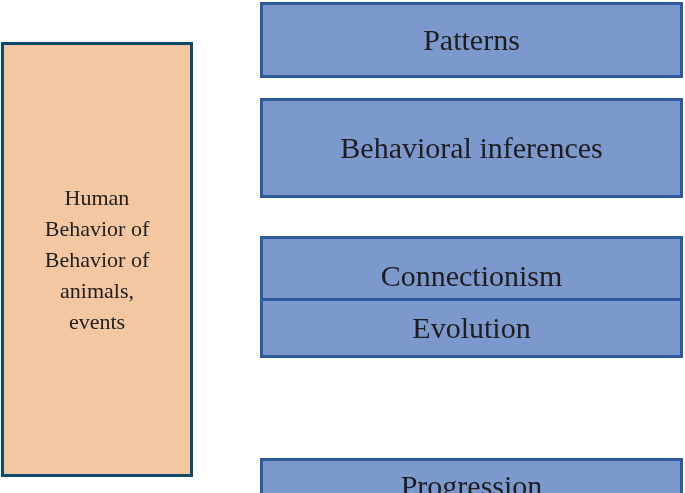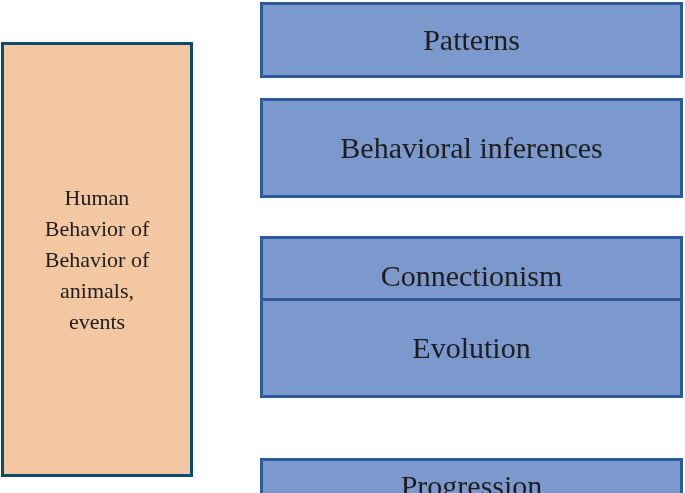--- a/index.html
+++ b/index.html
@@ -47,21 +47,21 @@
     display: flex;
     align-items: center;
     justify-content: center;
     text-align: center;
     color: #1f1d1d;
     font-size: 30px;
   }
   .category-box.b1 { top: 2px;   height: 76px; }
   .category-box.b2 { top: 98px;  height: 100px; }
   .category-box.b3 { top: 192px; height: 80px; margin-top: 44px; }
-  .category-box.b4 { top: 298px; height: 100px; }
+  .category-box.b4 { top: 298px; height: 60px; }
   .category-box.b5 { top: 413px; height: 55px; margin-top: 45px; }
 </style>
 </head>
 <body>
 
 <div class="canvas">
 
   <div class="source-box">
     <span class="line">Human</span>
     <span class="line">Behavior of</span>

